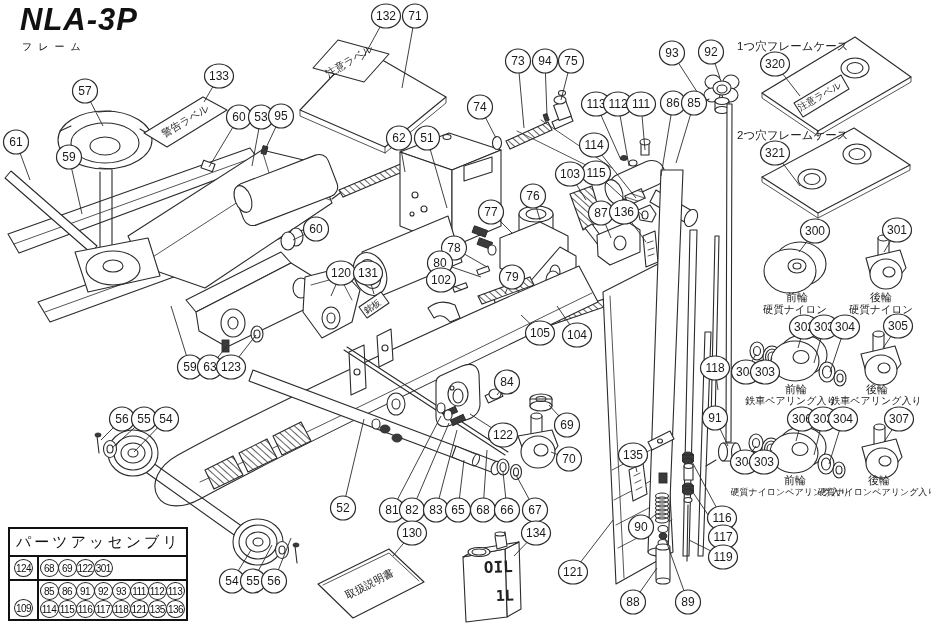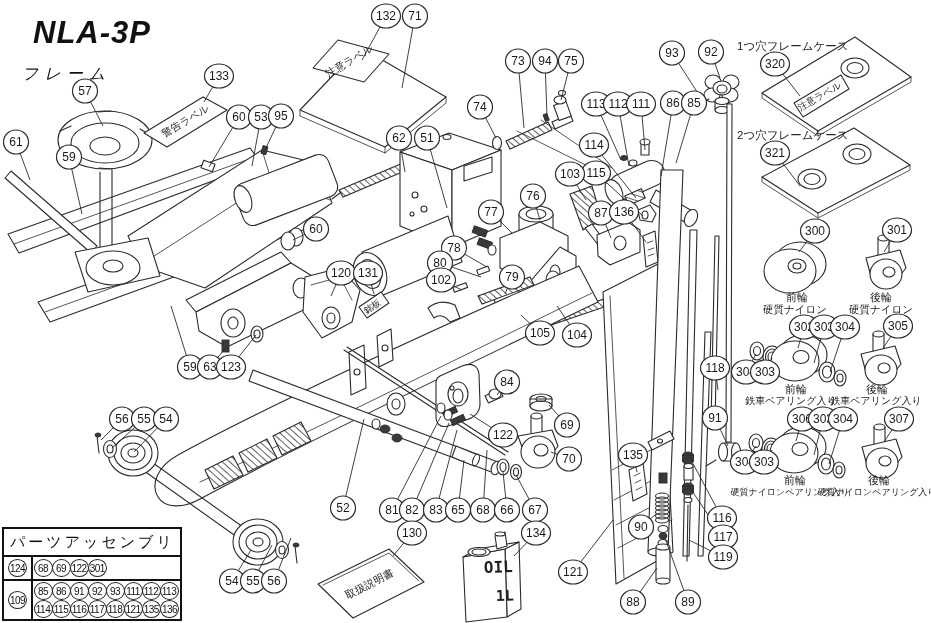--- a/index.html
+++ b/index.html
@@ -10,27 +10,27 @@
   .sn{fill:none;stroke:#2b2b2b;stroke-width:1.1;stroke-linejoin:round;stroke-linecap:round;}
   .sd{fill:#3a3a3a;stroke:#2b2b2b;stroke-width:0.9;}
   .sh{fill:url(#hatch);stroke:#2b2b2b;stroke-width:1.1;}
   .thin{stroke-width:0.8;}
   .leader{stroke:#2b2b2b;stroke-width:0.9;fill:none;}
   .balloon{fill:#fff;stroke:#2b2b2b;stroke-width:1.2;}
   .balloon-text{font-family:"Liberation Sans",sans-serif;font-size:12px;fill:#1a1a1a;text-anchor:middle;}
   .lbl{font-family:"Liberation Sans",sans-serif;fill:#1a1a1a;}
   .oil{font-family:"DejaVu Sans Mono",monospace;font-weight:bold;fill:#222;}
   .title-block{position:absolute;left:20px;top:2px;}
-  .title-block h1{margin:13px;font-size:31px;font-style:italic;font-weight:bold;letter-spacing:1px;}
-  .title-block .sub{margin:2px 0 0 2px;font-size:16px;font-style:italic;letter-spacing:6px;}
-  .parts-table{position:absolute;left:2px;top:527px;width:180px;border:2px solid #111;background:#fff;box-sizing:border-box;}
+  .title-block h1{margin:0;font-size:31px;font-style:italic;font-weight:bold;letter-spacing:1px;}
+  .title-block .sub{margin:2px 0 0 2px;font-size:10px;letter-spacing:6px;}
+  .parts-table{position:absolute;left:8px;top:527px;width:180px;border:2px solid #111;background:#fff;box-sizing:border-box;}
   .pt-header{border-bottom:2px solid #111;font-size:15px;letter-spacing:3px;padding:4px 4px 3px 6px;white-space:nowrap;}
   .pt-row{display:flex;border-bottom:2px solid #111;}
   .pt-row:last-child{border-bottom:none;}
-  .pt-key{width:27px;border-right:2px solid #111;display:flex;align-items:center;justify-content:center;padding:2px 0;}
+  .pt-key{width:27px;border-right:2px solid #111;display:flex;align-items:flex-end;justify-content:center;padding:2px 0;}
   .pt-vals{flex:1;display:flex;flex-wrap:wrap;align-items:center;padding:1px 1px;}
   .circ{box-sizing:border-box;min-width:19px;height:18px;border:1.2px solid #222;border-radius:50%;
         display:inline-flex;align-items:center;justify-content:center;font-size:10px;background:#fff;
         margin:0 -0.5px;letter-spacing:-0.5px;padding:0 1px;}
 </style>
 </head>
 <body>
 
 <div class="stage">
 

